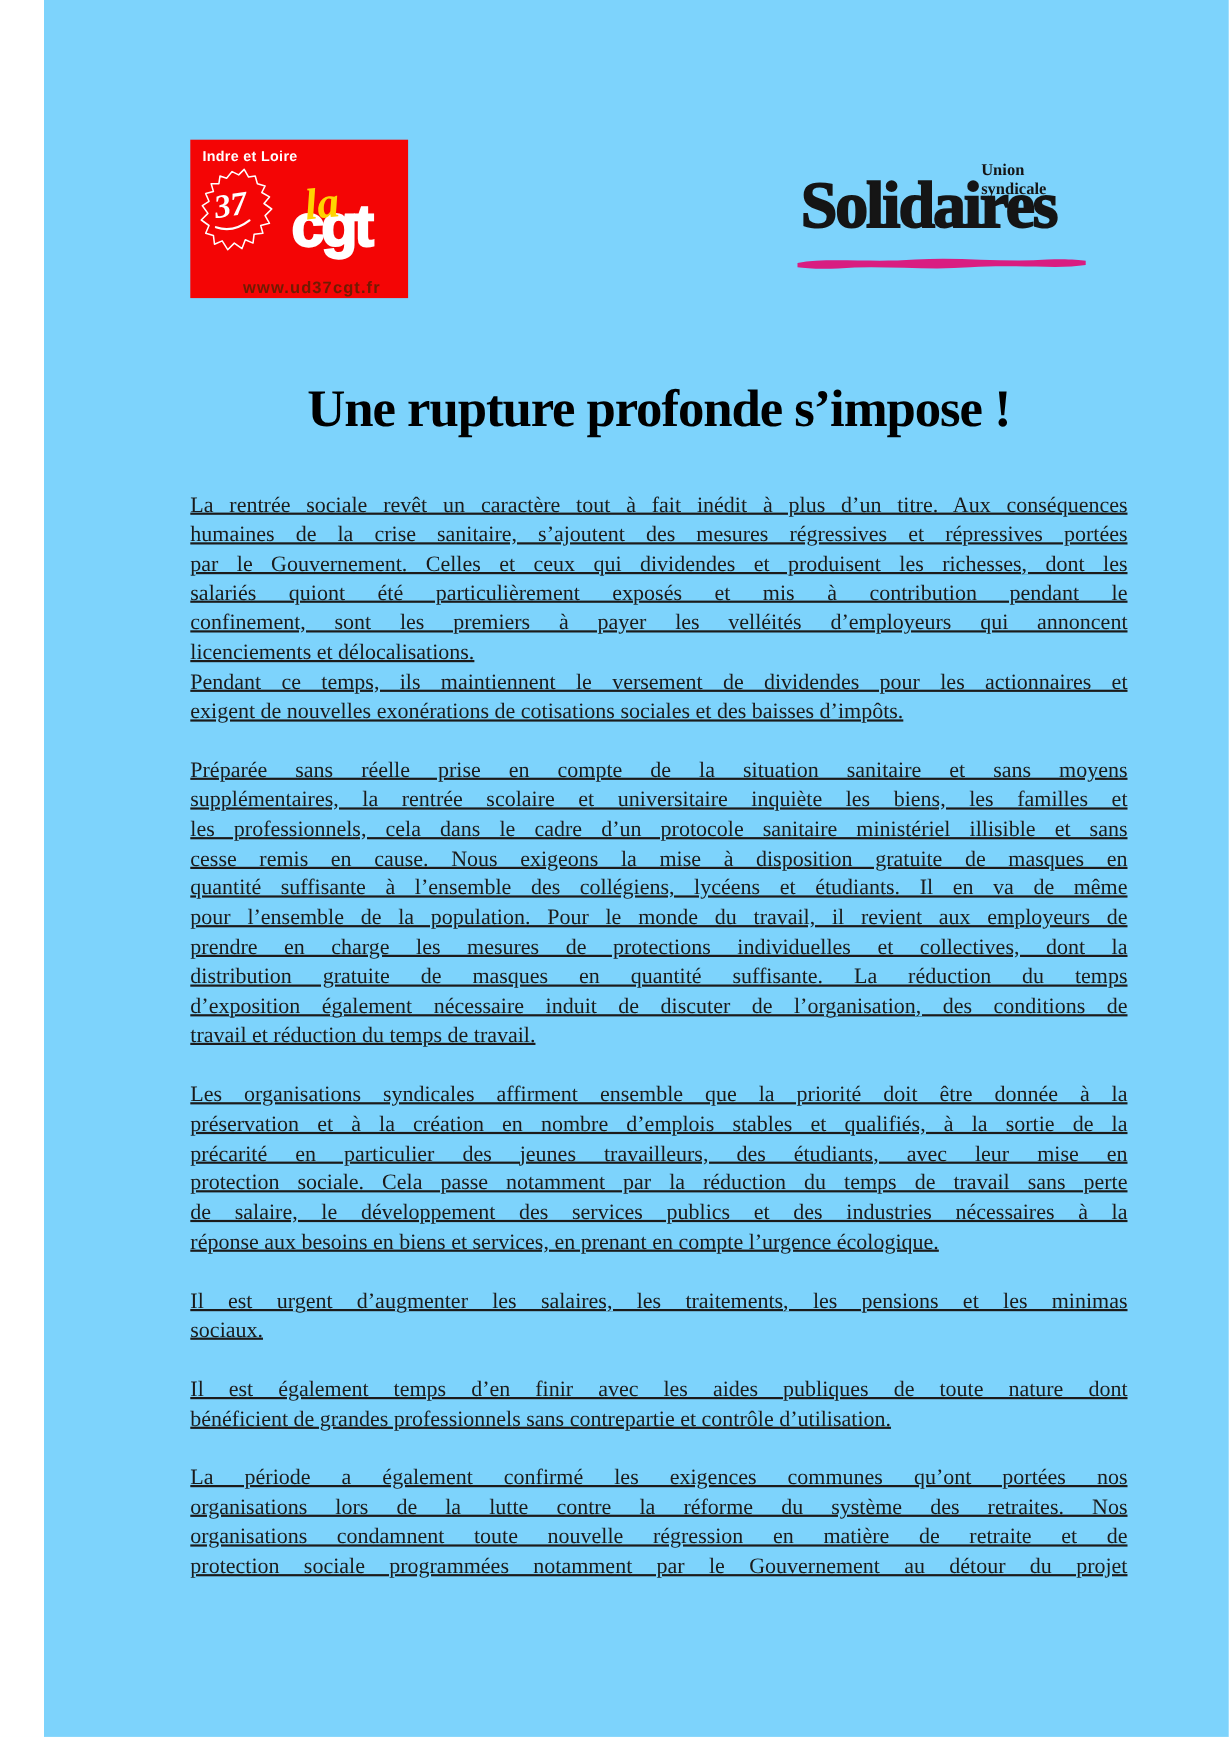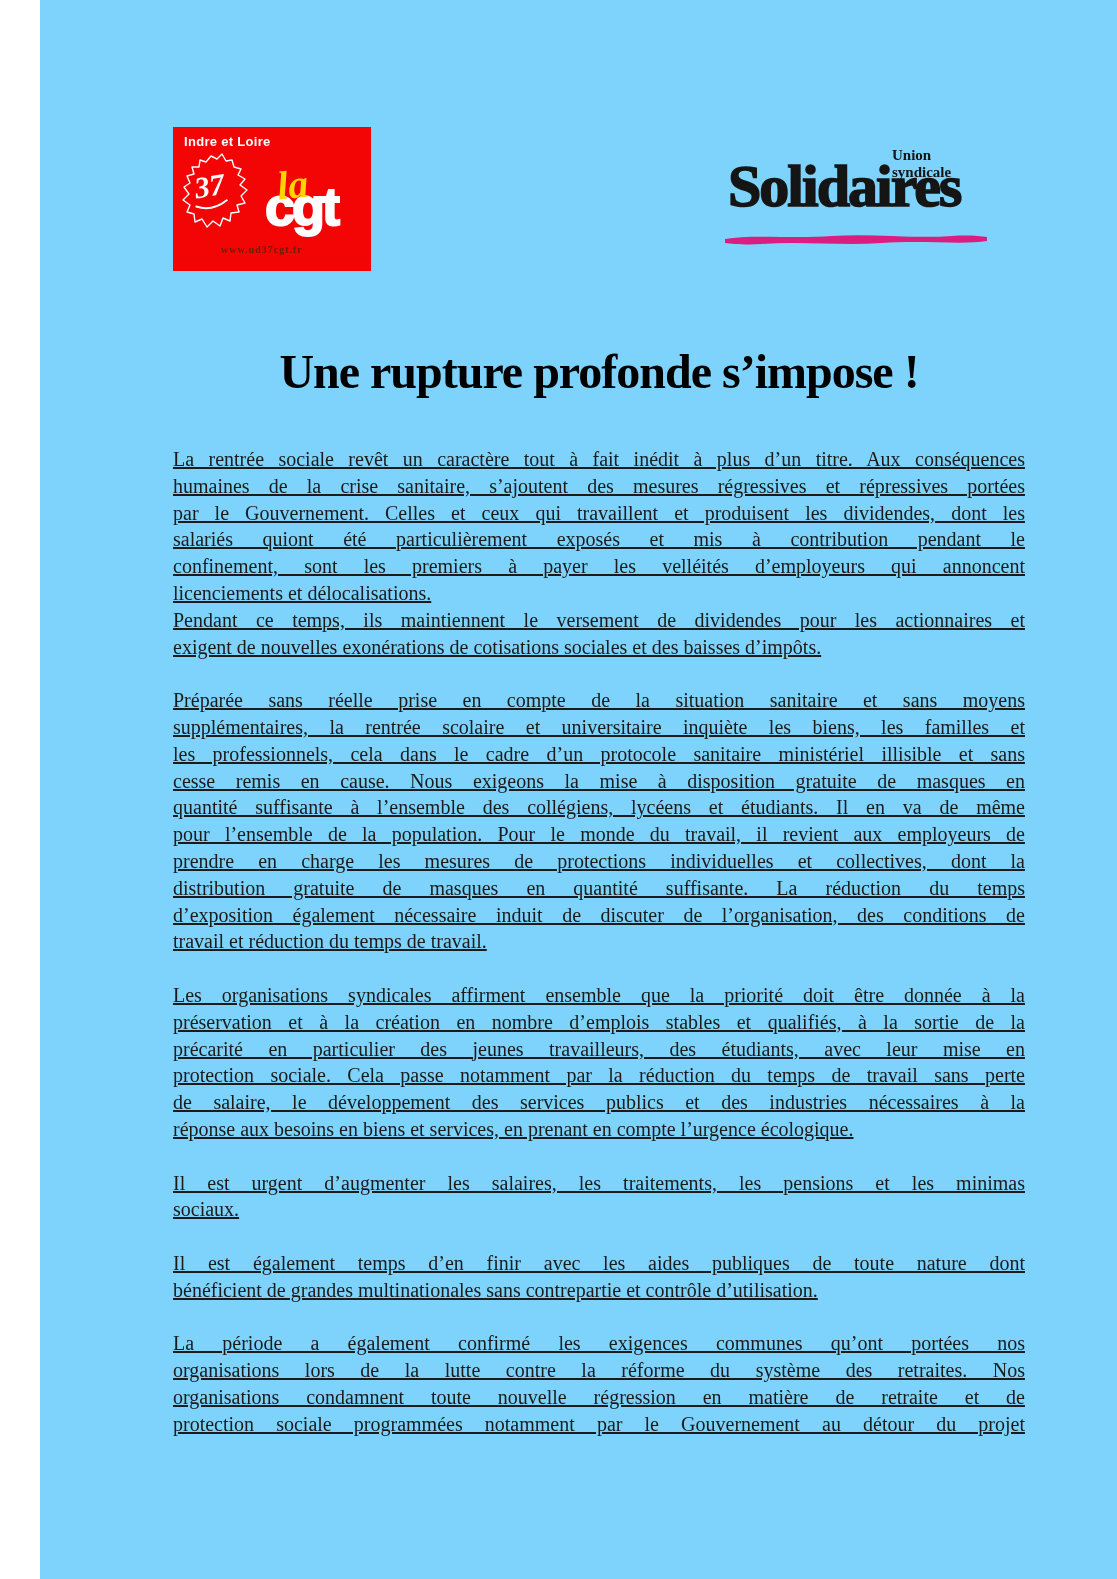--- a/index.html
+++ b/index.html
@@ -49,24 +49,24 @@
     font-weight: bold;
     font-size: 54px;
     line-height: 1;
     letter-spacing: -3px;
     color: #ffffff;
     -webkit-text-stroke: 2px #ffffff;
     z-index: 2;
   }
   .cgt-url {
     position: absolute;
-    left: 48px; bottom: 16px;
-    font-family: Liberation Serif, serif;
-    font-weight: bold;
-    font-size: 10px;
+    left: 48px; bottom: 1px;
+    font-family: Liberation Sans, sans-serif;
+    font-weight: bold;
+    font-size: 15px;
     letter-spacing: 1px;
     color: rgba(70, 35, 0, 0.75);
     z-index: 4;
   }
 
   
   .sol-logo {
     position: absolute;
     left: 688px; top: 147px;
     width: 258px; height: 102px;
@@ -154,21 +154,21 @@
                L265,10 C240,14 200,9 160,12 C120,15 80,10 40,13 C25,14 10,13 3,12 Z" fill="#d91d81"></path>
     </svg>
   </div>
 
   <h1 class="doc-title">Une rupture profonde s’impose !</h1>
 
   <main class="doc-body">
       <div class="block">
         <div class="bline">La rentrée sociale revêt un caractère tout à fait inédit à plus d’un titre. Aux conséquences</div>
         <div class="bline">humaines de la crise sanitaire, s’ajoutent des mesures régressives et répressives portées</div>
-        <div class="bline">par le Gouvernement. Celles et ceux qui travaillent et produisent les dividendes, dont les</div>
+        <div class="bline">par le Gouvernement. Celles et ceux qui dividendes et produisent les richesses, dont les</div>
         <div class="bline">salariés quiont été particulièrement exposés et mis à contribution pendant le</div>
         <div class="bline">confinement, sont les premiers à payer les velléités d’employeurs qui annoncent</div>
         <div class="bline endline">licenciements et délocalisations.</div>
       </div>
       <div class="block">
         <div class="bline">Pendant ce temps, ils maintiennent le versement de dividendes pour les actionnaires et</div>
         <div class="bline endline">exigent de nouvelles exonérations de cotisations sociales et des baisses d’impôts.</div>
       </div>
       <div class="block gap">
         <div class="bline">Préparée sans réelle prise en compte de la situation sanitaire et sans moyens</div>
@@ -189,21 +189,21 @@
         <div class="bline">protection sociale. Cela passe notamment par la réduction du temps de travail sans perte</div>
         <div class="bline">de salaire, le développement des services publics et des industries nécessaires à la</div>
         <div class="bline endline">réponse aux besoins en biens et services, en prenant en compte l’urgence écologique.</div>
       </div>
       <div class="block gap">
         <div class="bline">Il est urgent d’augmenter les salaires, les traitements, les pensions et les minimas</div>
         <div class="bline endline">sociaux.</div>
       </div>
       <div class="block gap">
         <div class="bline">Il est également temps d’en finir avec les aides publiques de toute nature dont</div>
-        <div class="bline endline">bénéficient de grandes multinationales sans contrepartie et contrôle d’utilisation.</div>
+        <div class="bline endline">bénéficient de grandes professionnels sans contrepartie et contrôle d’utilisation.</div>
       </div>
       <div class="block gap">
         <div class="bline">La période a également confirmé les exigences communes qu’ont portées nos</div>
         <div class="bline">organisations lors de la lutte contre la réforme du système des retraites. Nos</div>
         <div class="bline">organisations condamnent toute nouvelle régression en matière de retraite et de</div>
         <div class="bline">protection sociale programmées notamment par le Gouvernement au détour du projet</div>
       </div>
     </main>
 
 </div>

